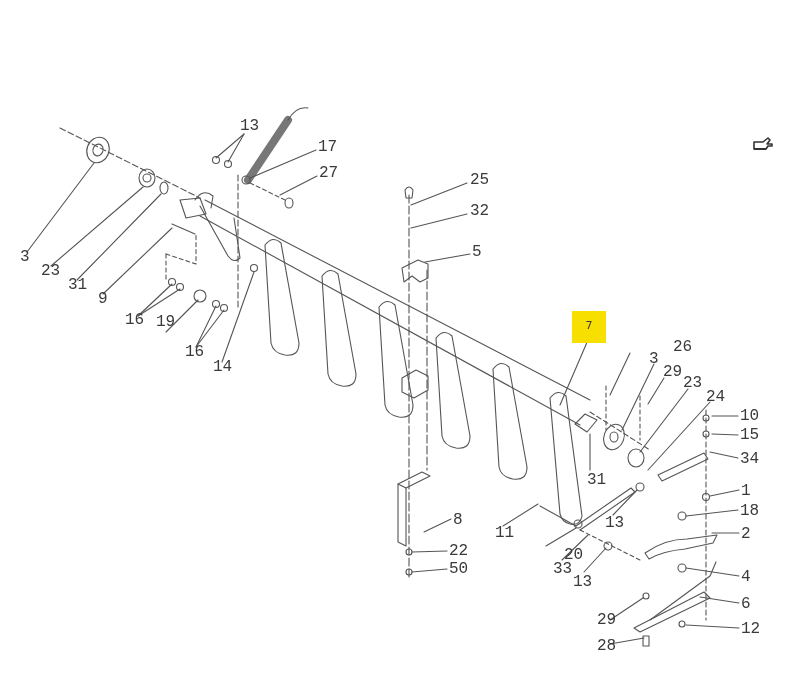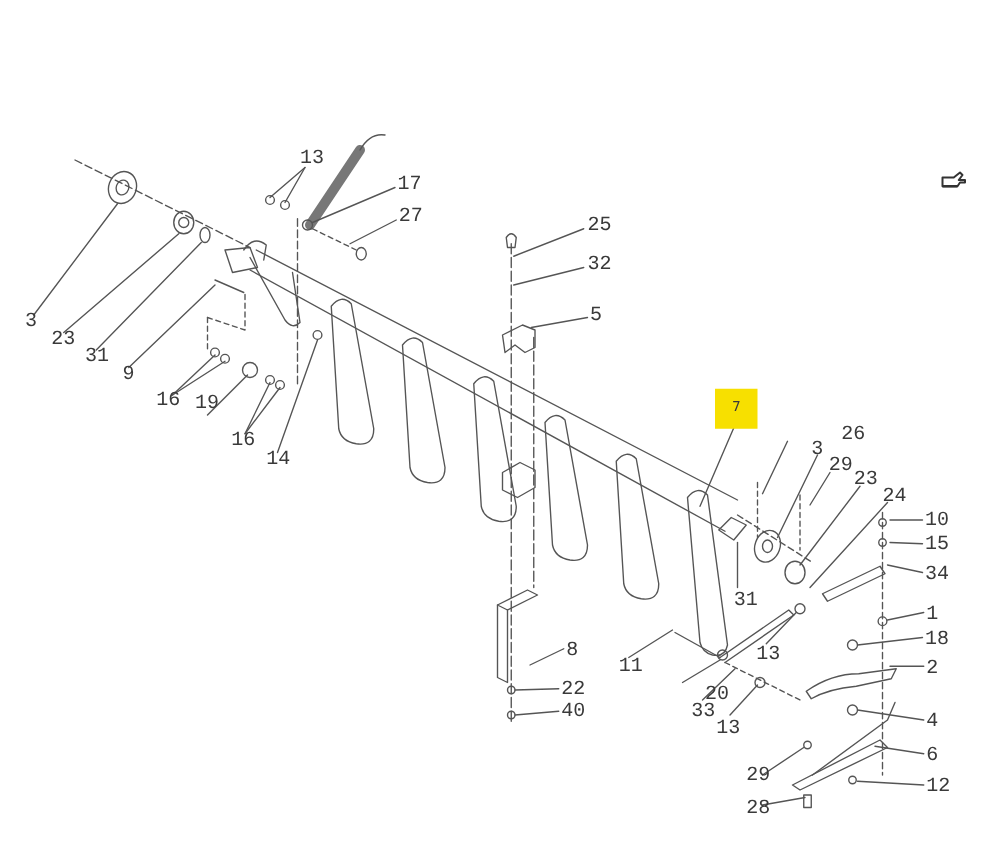--- a/index.html
+++ b/index.html
@@ -189,21 +189,21 @@
   <div class="lbl" style="left:740px;top:453px;">34</div>
   <div class="lbl" style="left:587px;top:474px;">31</div>
   <div class="lbl" style="left:741px;top:485px;">1</div>
   <div class="lbl" style="left:740px;top:505px;">18</div>
   <div class="lbl" style="left:741px;top:528px;">2</div>
   <div class="lbl" style="left:453px;top:514px;">8</div>
   <div class="lbl" style="left:495px;top:527px;">11</div>
   <div class="lbl" style="left:605px;top:517px;">13</div>
   <div class="lbl" style="left:532px;top:549px;margin-left:32px;">20</div>
   <div class="lbl" style="left:449px;top:545px;text-align:center;">22</div>
-  <div class="lbl" style="left:449px;top:563px;">40</div>
+  <div class="lbl" style="left:449px;top:563px;">50</div>
   <div class="lbl" style="left:553px;top:563px;">33</div>
   <div class="lbl" style="left:573px;top:576px;">13</div>
   <div class="lbl" style="left:741px;top:571px;">4</div>
   <div class="lbl" style="left:741px;top:598px;">6</div>
   <div class="lbl" style="left:597px;top:614px;">29</div>
   <div class="lbl" style="left:741px;top:623px;">12</div>
   <div class="lbl" style="left:597px;top:640px;">28</div>
 
   
   <svg class="icon-next" viewBox="0 0 22 16">

